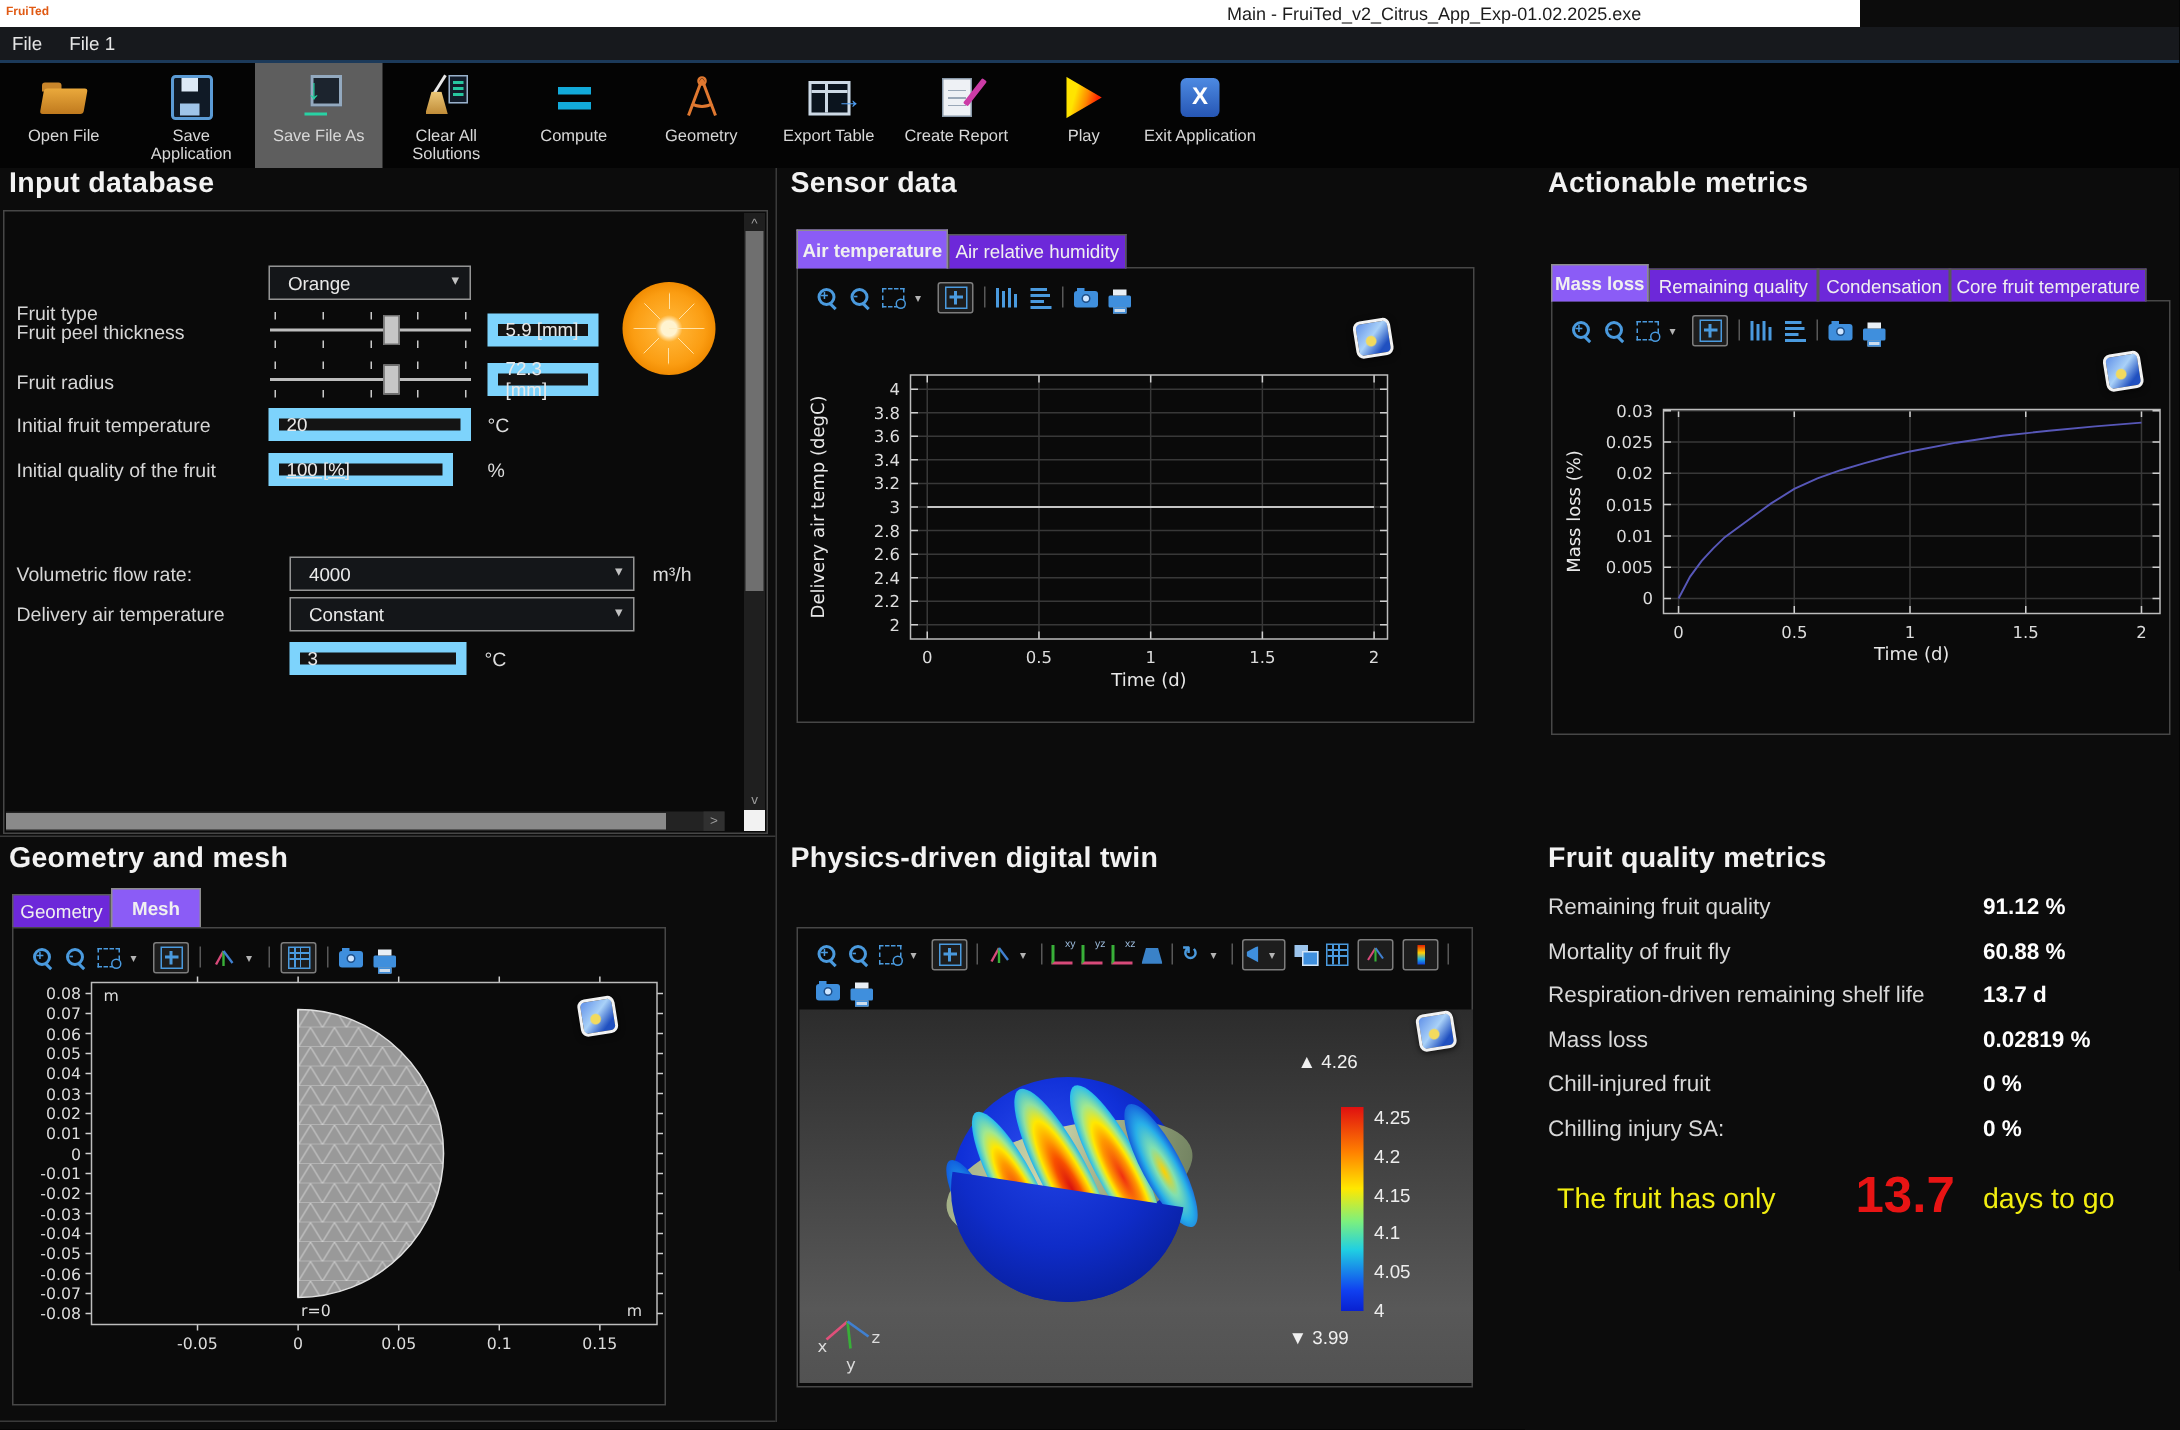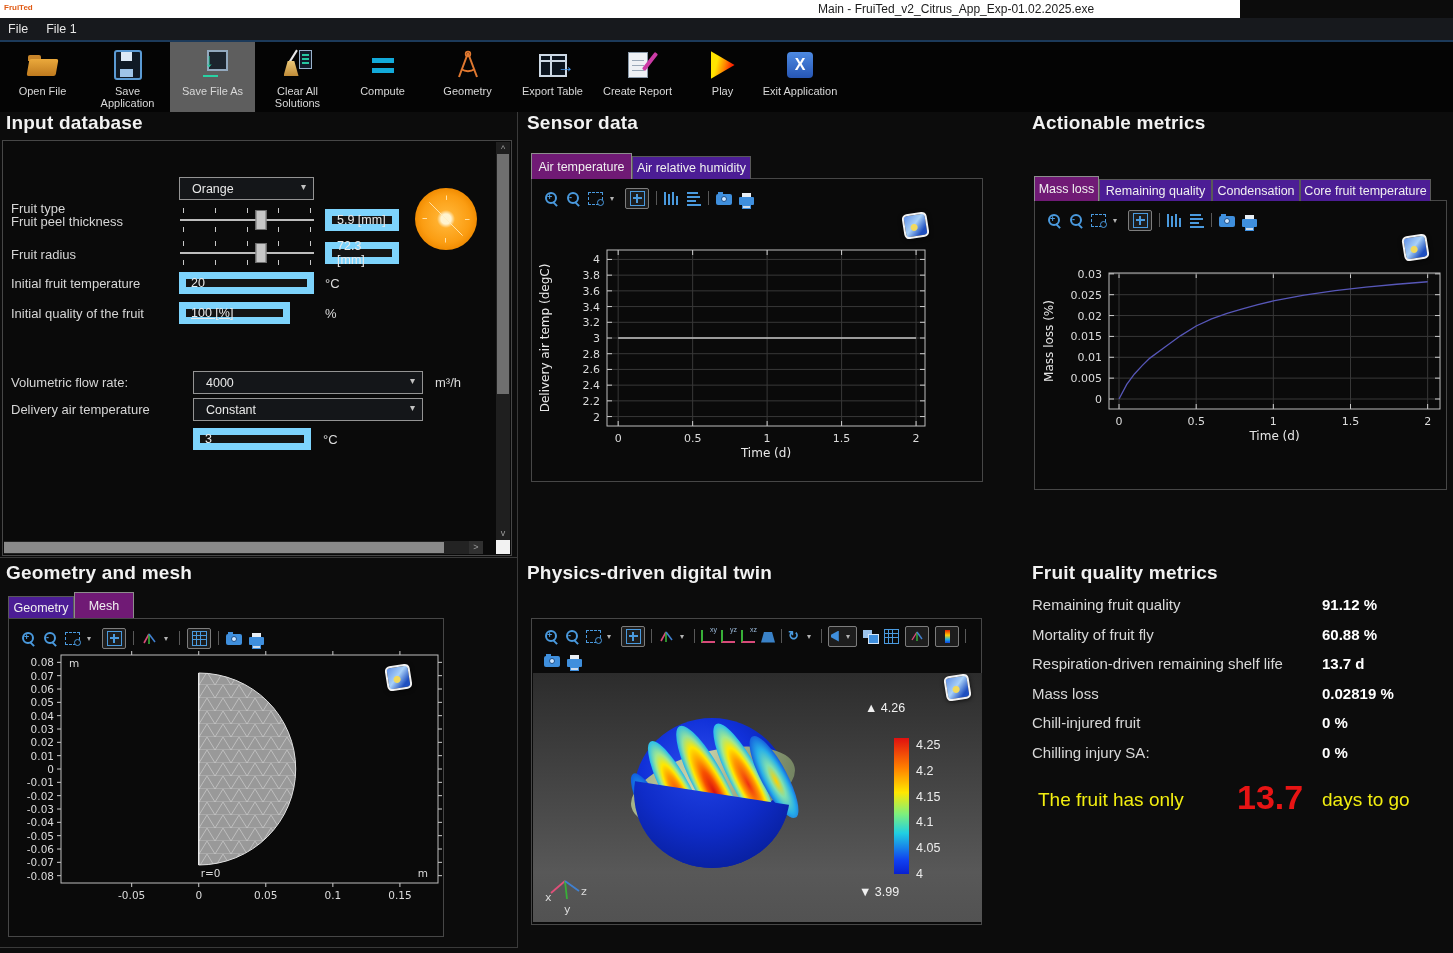--- a/index.html
+++ b/index.html
@@ -47,22 +47,22 @@
   .ic-exit{width:26px;height:26px;border-radius:4px;background:linear-gradient(#4d8ae2,#2656b4);color:#fff;font-weight:bold;font-size:16px;display:flex;align-items:center;justify-content:center;}
   .ic-exit::after{content:"X";}
   .ic-compass{display:block;}
   
   .h1{position:absolute;font-size:19px;font-weight:bold;color:#f2f2f2;letter-spacing:0.2px;}
   .vline{position:absolute;width:1px;background:#3a3a3a;}
   .hline{position:absolute;height:1px;background:#3a3a3a;}
   
   .panel{position:absolute;border:1px solid #474747;background:#0a0a0a;box-sizing:border-box;}
   .tab{position:absolute;font-size:12.5px;color:#f0f0f0;display:flex;align-items:center;justify-content:center;box-sizing:border-box;cursor:default;}
-  .tab.on{background:#701a75;border:1px solid #8d8d8d;border-bottom:none;z-index:3;}
-  .tab.off{background:#4c1d95;border:1px solid #595959;border-bottom:none;z-index:1;text-align:center;}
+  .tab.on{background:#8b5cf6;border:1px solid #8d8d8d;border-bottom:none;z-index:3;font-weight:bold;}
+  .tab.off{background:#6d28d9;border:1px solid #595959;border-bottom:none;z-index:1;text-align:center;}
   
   .ptools{position:absolute;display:flex;align-items:center;gap:7px;height:22px;padding-left:8px;}
   .tsep{width:1px;height:14px;background:#585858;}
   .tbox{display:inline-flex;align-items:center;justify-content:center;min-width:18px;height:19px;border:1px solid #7d7d7d;background:#1d1d1d;border-radius:2px;padding:0 2px;gap:2px;}
   .ti{display:inline-block;position:relative;}
   .ti-mag{width:15px;height:15px;}
   .ti-mag::before{content:"";position:absolute;left:1px;top:1px;width:8px;height:8px;border:2px solid #4a9ade;border-radius:50%;}
   .ti-mag::after{content:"";position:absolute;right:1px;bottom:1px;width:6px;height:2px;background:#4a9ade;transform:rotate(45deg);}
   .ti-mag .sg{position:absolute;left:3px;top:0px;font-size:9px;font-weight:bold;color:#4a9ade;line-height:12px;}
   .ti-zb{width:13px;height:11px;border:1px dashed #4a9ade;}
@@ -301,21 +301,21 @@
     </div>
     <div class="ibox" style="left:322px;top:101px;width:74px;height:22px;">72.3 [mm]</div>
 
     <div class="orange" style="left:412px;top:47px;"></div>
 
     <div class="lbl" style="left:8px;top:135px;">Initial fruit temperature</div>
     <div class="ibox" style="left:176px;top:131px;width:135px;height:22px;">20</div>
     <div class="unit" style="left:322px;top:135px;">°C</div>
 
     <div class="lbl" style="left:8px;top:165px;">Initial quality of the fruit</div>
-    <div class="ibox" style="left:176px;top:161px;width:111px;height:22px;text-decoration:underline;">100 [%]</div>
+    <div class="ibox" style="left:176px;top:161px;width:123px;height:22px;text-decoration:underline;">100 [%]</div>
     <div class="unit" style="left:322px;top:165px;">%</div>
 
 
     <div class="lbl" style="left:8px;top:234px;">Volumetric flow rate:</div>
     <div class="combo" style="left:190px;top:230px;width:230px;height:23px;">
         <span>4000</span>
       </div>
     <div class="unit" style="left:432px;top:234px;">m³/h</div>
 
     <div class="lbl" style="left:8px;top:261px;">Delivery air temperature</div>

